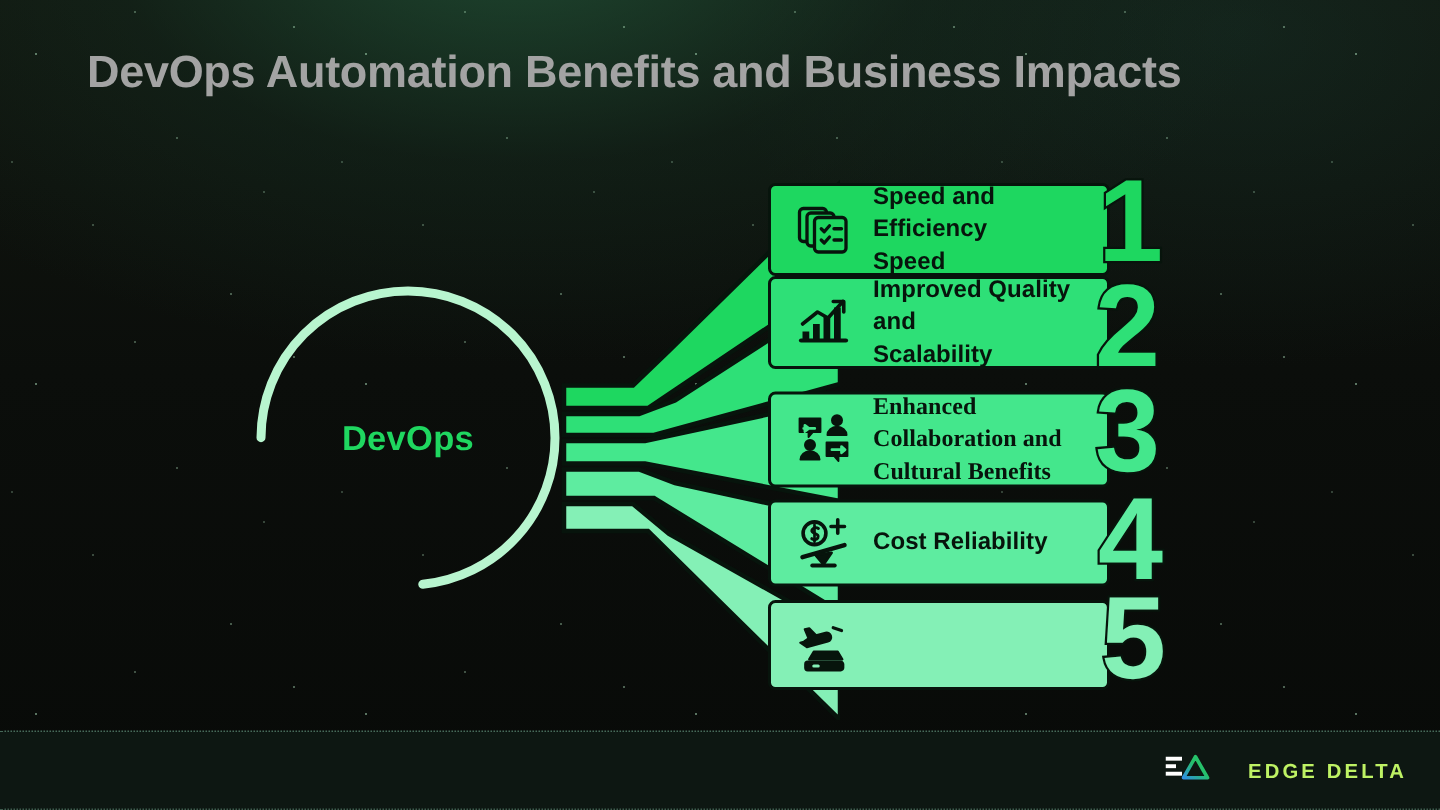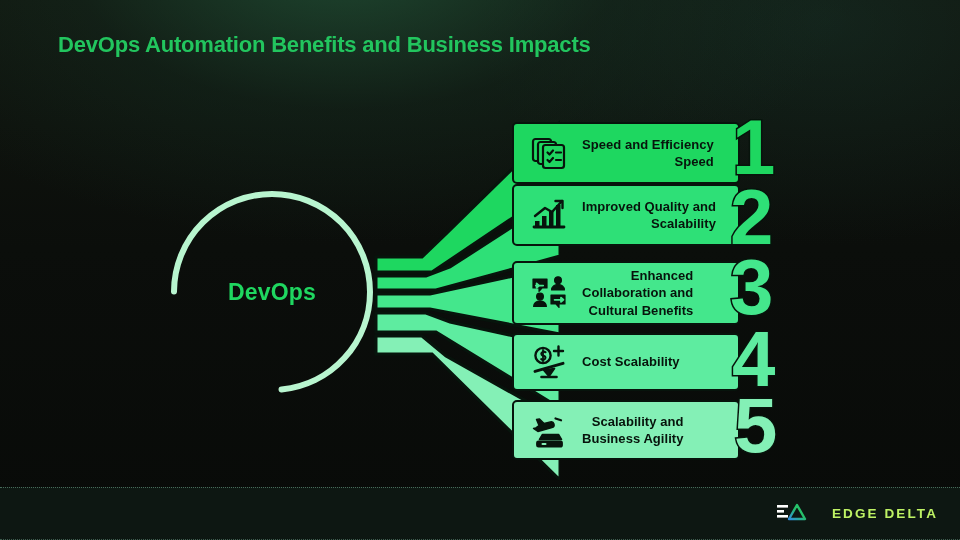--- a/index.html
+++ b/index.html
@@ -29,21 +29,21 @@
       radial-gradient(1px 1px at 8px 108px, rgba(200,255,215,.26) 50%, transparent 51%),
       radial-gradient(1.3px 1.3px at 90px 8px, rgba(200,255,215,.34) 50%, transparent 51%),
       radial-gradient(1px 1px at 176px 128px, rgba(200,255,215,.28) 50%, transparent 51%);
     background-size:220px 220px;
     opacity:.85;
   }
 
   
   #title {
     position:absolute; left:58px; top:32px;
-    font-size:22px; font-weight:bold; color:#22c55e;
+    font-size:30px; font-weight:bold; color:#a3a3a3;
     letter-spacing:-0.2px; white-space:nowrap;
   }
 
   
   #hub { position:absolute; left:168px; top:188px; width:208px; height:208px; }
   #hub svg { position:absolute; inset:0; }
   #hub-label {
     position:absolute; inset:0;
     display:flex; align-items:center; justify-content:center;
     color:#1fd760; font-size:23px; font-weight:bold; line-height:1.22;
@@ -58,22 +58,22 @@
     position:absolute; left:512px;
     border:2.5px solid #07140c;
     border-radius:5px;
     display:flex; align-items:center;
     padding-left:16px;
     z-index:4;
   }
   .row .ico { width:38px; height:38px; flex:none; margin-right:14px; }
   .row .ico svg { display:block; width:38px; height:38px; }
   .row .txt {
-    color:#07140c; font-size:13px; font-weight:bold;
-    line-height:1.34; letter-spacing:.05px;text-align:right;
+    color:#07140c; font-size:16px; font-weight:bold;
+    line-height:1.34; letter-spacing:.05px;
   }
 
   .numeral {
     position:absolute;
     font-size:78px; font-weight:bold; line-height:1;
     letter-spacing:-3px;
     z-index:5;
     -webkit-text-stroke:3px #07140c;
     paint-order:stroke fill;
   }
@@ -157,21 +157,21 @@
       <path d="M5 20 L15 12 L22 16 L32 5"></path>
       <path d="M25.5 5 H32.5 V12"></path>
     </svg>
   </span>
   <span class="txt">
     <span>Improved Quality and</span><br><span>Scalability</span>
   </span>
 </div>
 <div class="numeral" style="left:730px; top:178px; color:#2ee077;">2</div>
 
-<div class="row" style="top:261px; height:64px; width:228px; background:#44e78c;">
+<div class="row" style="top:261px; height:64px; width:228px; background:#44e78c;font-family:Liberation Serif, serif;">
   <span class="ico">
     <svg viewBox="0 0 38 38" fill="#07140c" stroke="#07140c" stroke-width="1.2" stroke-linejoin="round">
       <path d="M3 5 h14 v9 h-5 l-3 3.4 v-3.4 h-6 z"></path>
       <path d="M13.2 11.6 h-7.4 M6.6 9.5 l2.6 2.1 l-2.6 2.1 z" fill="#44e78c" stroke="#44e78c" stroke-width="1.8" stroke-linecap="round"></path>
       <circle cx="28" cy="6.2" r="3.4"></circle>
       <path d="M21.6 16 a6.4 5.6 0 0 1 12.8 0 z"></path>
       <circle cx="10" cy="22.6" r="3.4"></circle>
       <path d="M3.6 32.4 a6.4 5.6 0 0 1 12.8 0 z"></path>
       <path d="M21 21 h14 v9 h-6 v3.4 l-3 -3.4 h-5 z"></path>
       <path d="M24.6 25.8 h7.4 M31 23.7 l2.4 2.1 l-2.4 2.1 z" fill="#44e78c" stroke="#44e78c" stroke-width="1.8" stroke-linecap="round"></path>
@@ -189,37 +189,34 @@
       <circle cx="13" cy="12.5" r="7.6"></circle>
       <path d="M15.6 9.3 a3 3 0 0 0 -4 .6 c-1 1.5 .6 2.4 1.8 2.8 c1.4 .5 2.7 1.3 1.8 2.9 a3 3 0 0 1 -4 .5" stroke-width="2"></path>
       <path d="M13 6.8 v11.4" stroke-width="1.8"></path>
       <path d="M28.5 3.5 v9 M24 8 h9"></path>
       <path d="M5 28.4 L33 20.4" stroke-width="3"></path>
       <path d="M13.5 27 l5.5 6.5 l5.5 -8 z" fill="#07140c" stroke-width="1.6"></path>
       <path d="M11.5 34 h15" stroke-width="2.6"></path>
     </svg>
   </span>
   <span class="txt">
-    <span>Cost Scalability</span>
+    <span>Cost Reliability</span>
   </span>
 </div>
 <div class="numeral" style="left:732px; top:320px; color:#5eeca0;">4</div>
 
 <div class="row" style="top:400px; height:60px; width:228px; background:#84f0b6;">
   <span class="ico">
     <svg viewBox="0 0 38 38" fill="#07140c" stroke="#07140c" stroke-width="1.6" stroke-linejoin="round" stroke-linecap="round">
       <path d="M9 14.5 L6.5 8.5 l3 -.6 l4.6 4.6 l6.2 -1.6 a3 3 0 0 1 1.6 5.8 l-14 3.8 l-4.4 -3 l2.4 -.7 z" stroke-width="1.4"></path>
       <path d="M25.5 7.5 l5.5 1.8" stroke-width="2.2" fill="none"></path>
       <path d="M12.5 23.5 h16 l3 5 h-22 z"></path>
       <path d="M8.5 30.2 h22 a1.6 1.6 0 0 1 1.6 1.6 v2.4 a1.6 1.6 0 0 1 -1.6 1.6 h-22 a1.6 1.6 0 0 1 -1.6 -1.6 v-2.4 a1.6 1.6 0 0 1 1.6 -1.6 z"></path>
       <rect x="11.5" y="32" width="5" height="2" rx="1" fill="#84f0b6" stroke="none"></rect>
     </svg>
-  </span>
-  <span class="txt">
-    <span>Scalability and</span><br><span>Business Agility</span>
   </span>
 </div>
 <div class="numeral" style="left:734px; top:386px; color:#84f0b6;">5</div>
 
 <div id="footer">
   <div id="logo">
     <span>
       <svg width="30" height="20" viewBox="0 0 30 20">
         <defs>
           <linearGradient id="edTri" x1="0" y1="1" x2="1" y2="0">

